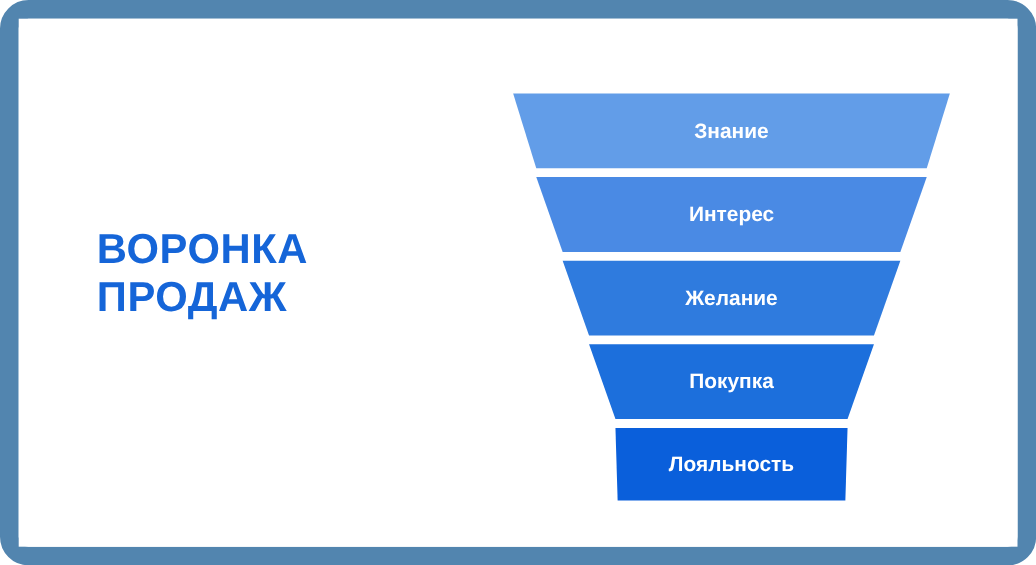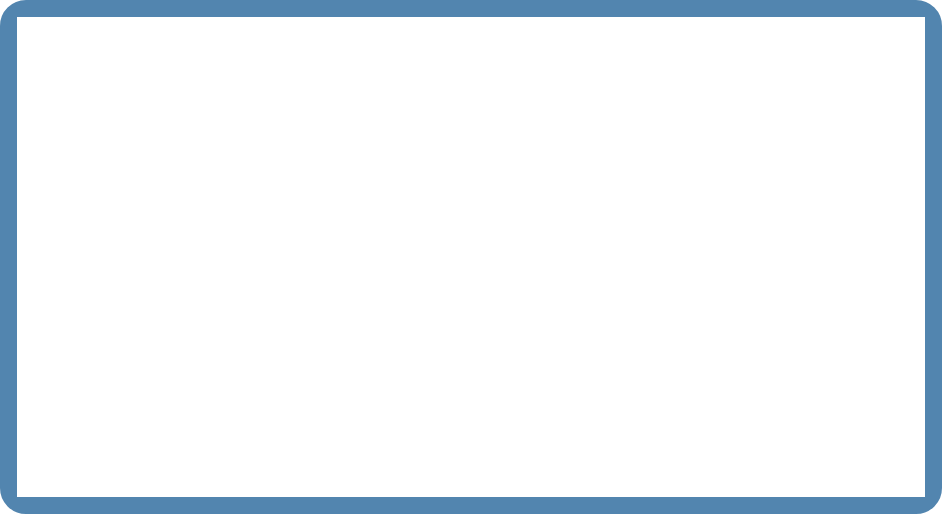--- a/index.html
+++ b/index.html
@@ -74,16 +74,34 @@
     dominant-baseline: middle;
     text-anchor: middle;
   }
 </style>
 </head>
 <body>
 
 <div id="slide-frame">
   <div id="slide-canvas">
 
+    <div id="slide-title">ВОРОНКА
+ПРОДАЖ</div>
 
+    <div id="funnel-chart">
+      <svg id="funnel-svg" viewBox="0 0 430 390" xmlns="http://www.w3.org/2000/svg">
+        <g id="funnel-segments">
+            <polygon points="16.5,17 413.5,17 392.5,85 37.5,85" fill="#629DE8"></polygon>
+            <text x="215" y="52" class="funnel-label" fill="#FFFFFF">Знание</text>
+            <polygon points="37.5,93 392.5,93 368.5,161 61.5,161" fill="#4A8AE4"></polygon>
+            <text x="215" y="128" class="funnel-label" fill="#FFFFFF">Интерес</text>
+            <polygon points="61.5,169 368.5,169 344.5,237 85.5,237" fill="#2F7BDE"></polygon>
+            <text x="215" y="204" class="funnel-label" fill="#FFFFFF">Желание</text>
+            <polygon points="85.5,245 344.5,245 320.5,313 109.5,313" fill="#1C6FDC"></polygon>
+            <text x="215" y="280" class="funnel-label" fill="#FFFFFF">Покупка</text>
+            <polygon points="109.5,321 320.5,321 318.5,387 111.5,387" fill="#0A5FDB"></polygon>
+            <text x="215" y="355" class="funnel-label" fill="#FFFFFF">Лояльность</text>
+          </g>
+      </svg>
+    </div>
 
   </div>
 </div>
 
 </body></html>

